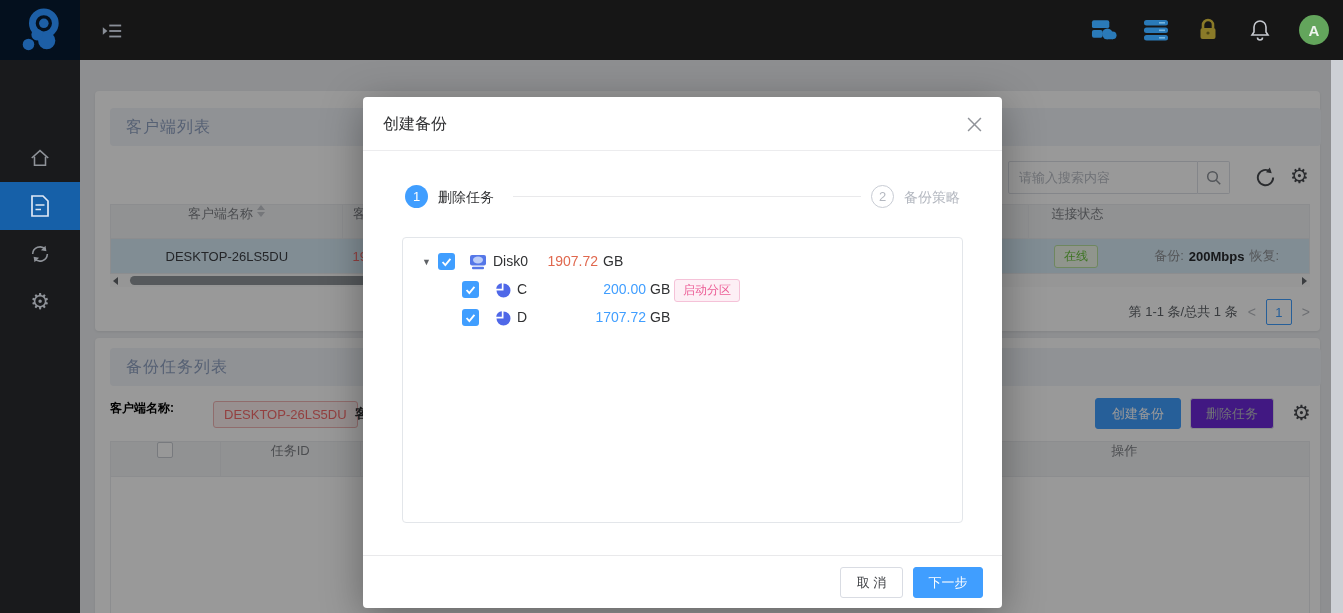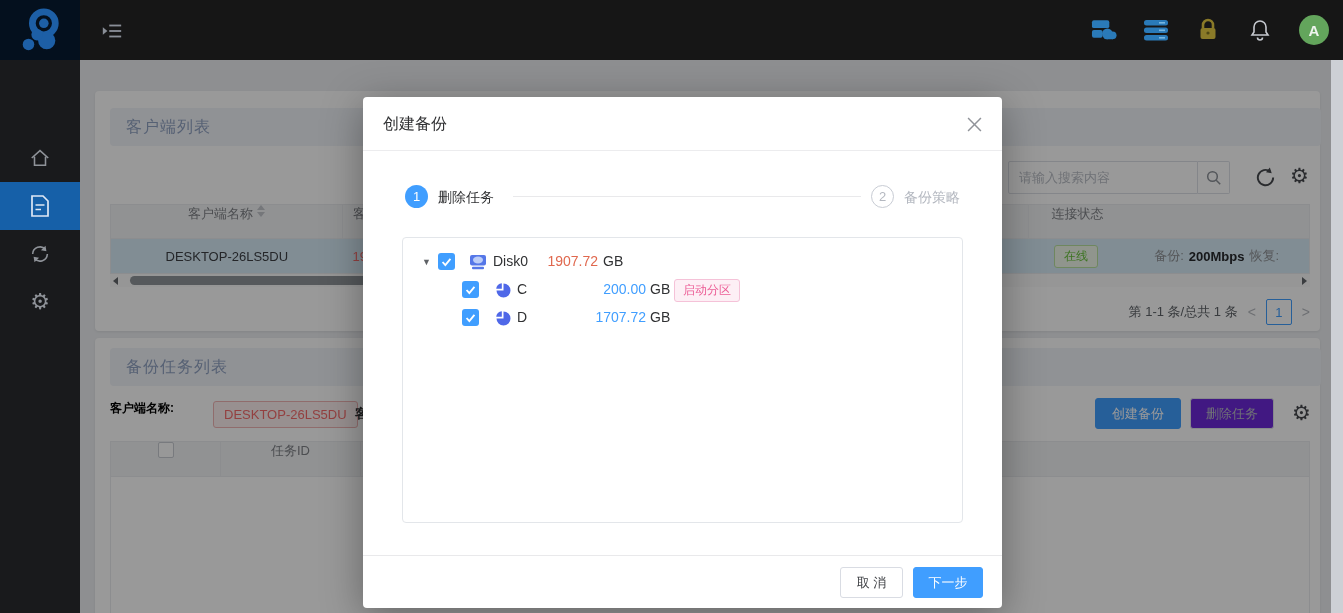--- a/index.html
+++ b/index.html
@@ -253,20 +253,23 @@
   <div class="abs toolic" style="left:1212px;top:326px;font-size:21px;">⚙</div>
 
   <div class="abs thead" style="left:30px;top:365px;width:1200px;height:36px;">
     <div class="th" style="width:110px;">
       <span class="cb-off"></span>
     </div>
     <div class="th" style="width:140px;">
       <span>任务ID</span>
     </div>
     <div class="th" style="width:580px;"></div>
+    <div class="th" style="width:370px;">
+      <span>操作</span>
+    </div>
   </div>
   <div class="abs tbody2" style="left:30px;top:401px;width:1200px;height:152px;box-sizing:border-box;"></div>
 </div>
 
 <div class="abs overlay"></div>
 <div class="abs vstrip"></div>
 
 <div class="abs modal">
   <div class="abs m-head"></div>
   <div class="abs m-title">创建备份</div>

